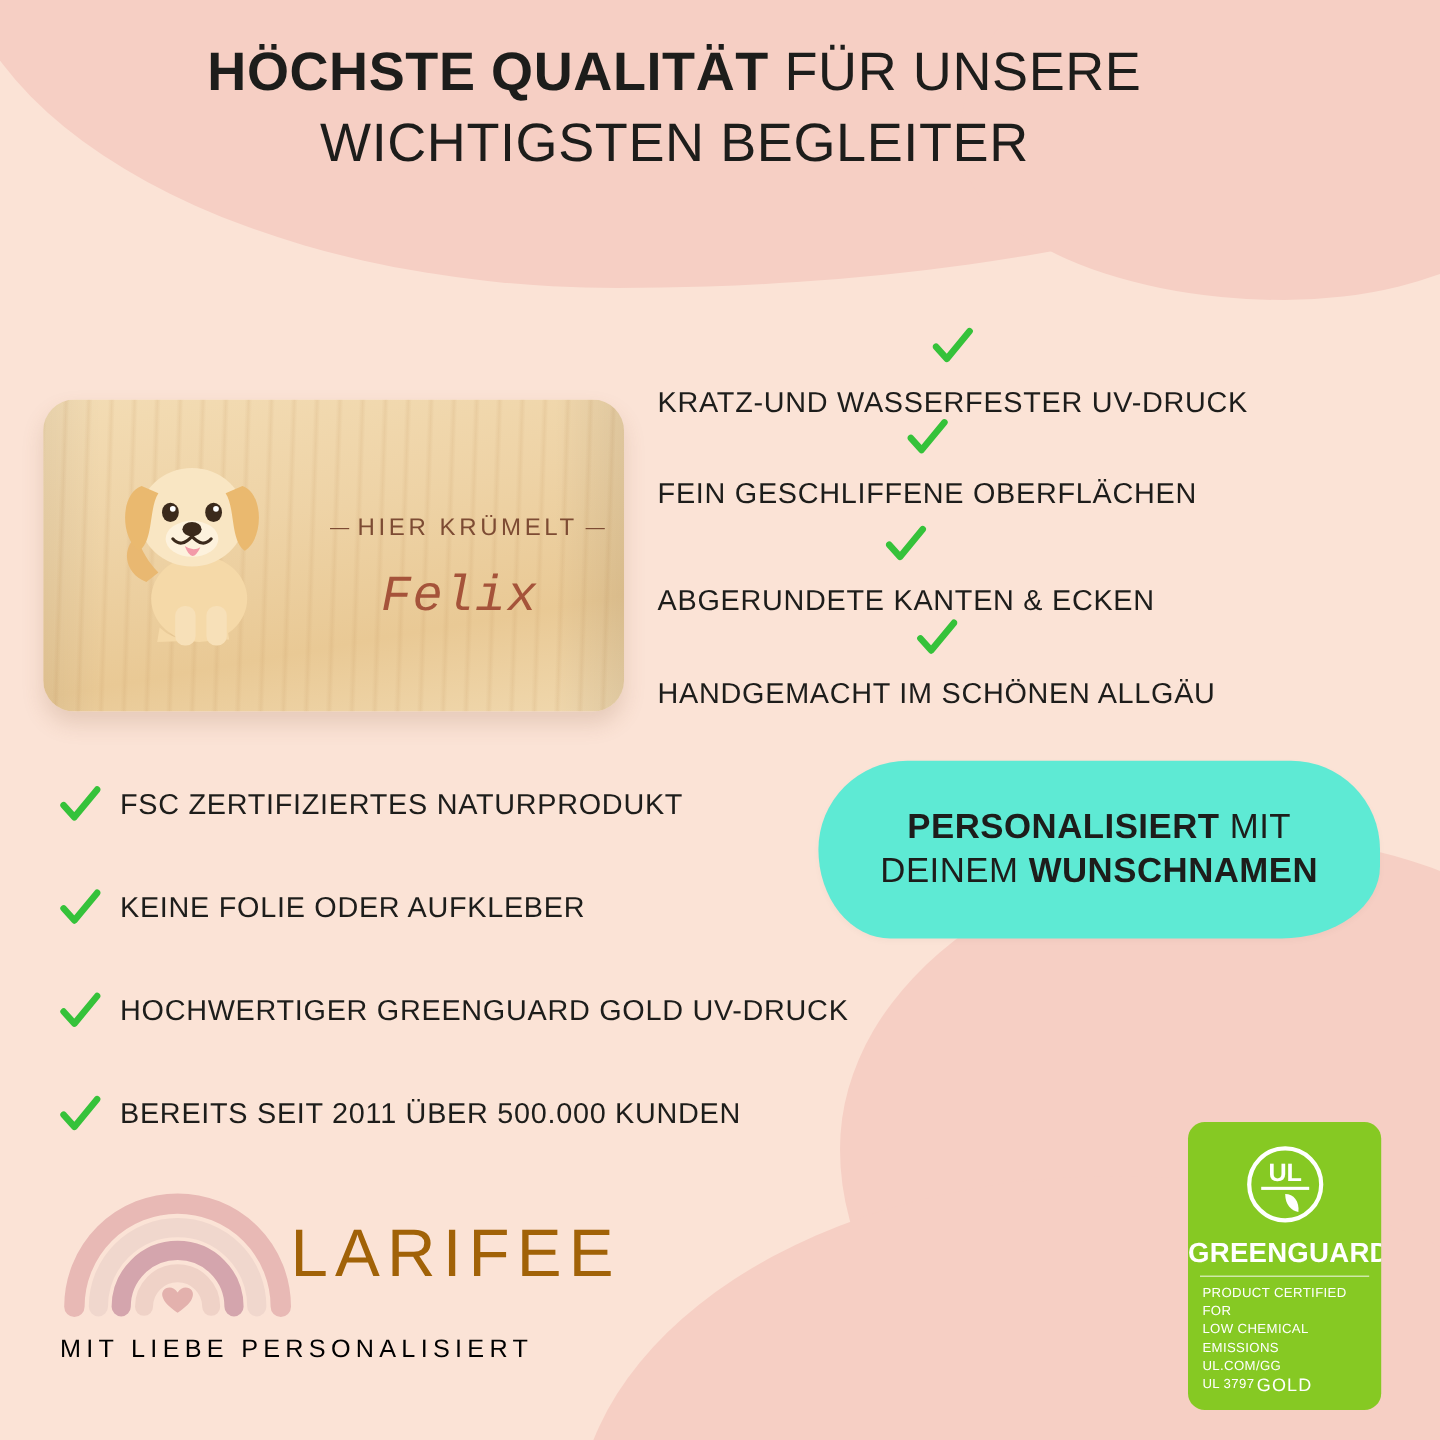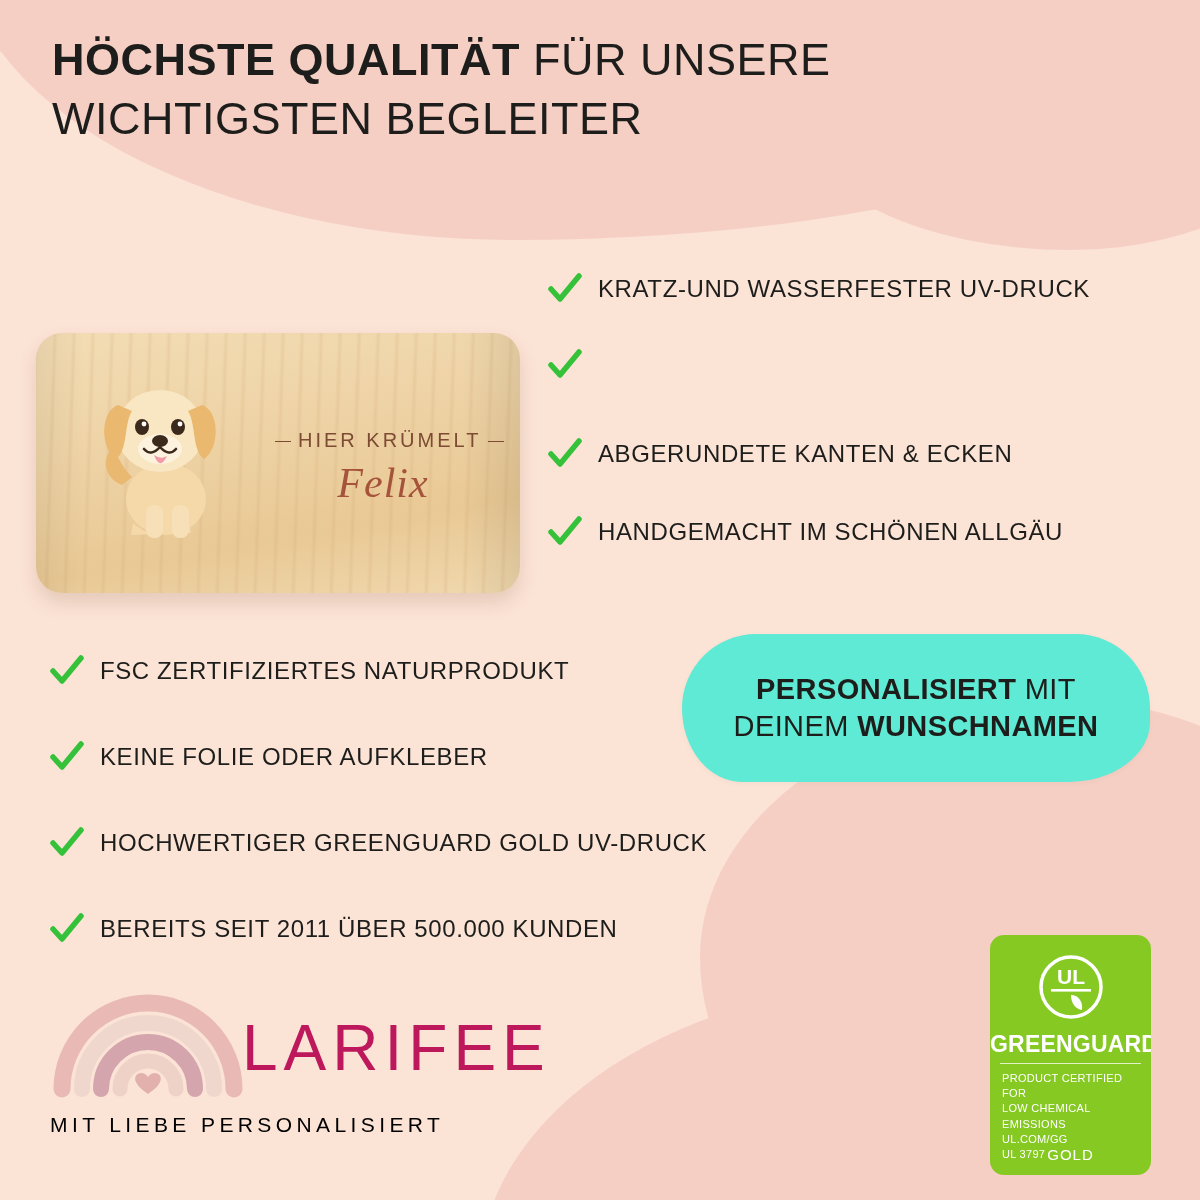--- a/index.html
+++ b/index.html
@@ -64,20 +64,21 @@
     position: absolute;
     left: 52px;
     top: 30px;
     width: 1020px;
     font-size: 45px;
     line-height: 1.32;
     letter-spacing: 0.5px;
     color: #1d1d1b;
     font-weight: 400;
     text-transform: uppercase;
+    text-align: center;
   }
   .headline b {
     font-weight: 700;
   }
 
   
   .board-wrap {
     position: absolute;
     left: 36px;
     top: 333px;
@@ -121,22 +122,22 @@
   .board-text .line1::after {
     content: "";
     display: inline-block;
     width: 16px;
     height: 1px;
     background: #7d4b33;
     vertical-align: middle;
     margin: 0 7px;
   }
   .board-text .line2 {
-    margin-top: 7px;
-    font-family: Liberation Serif, serif;
+    margin-top: 21px;
+    font-family: Liberation Mono, monospace;
     font-style: italic;
     font-size: 42px;
     color: #a5533a;
     letter-spacing: 1px;
   }
 
   
   .dog {
     position: absolute;
     left: 52px;
@@ -160,21 +161,21 @@
   }
   .check svg { display: block; }
   .check-label {
     font-size: 24px;
     letter-spacing: 0.6px;
     color: #1d1d1b;
     text-transform: uppercase;
     white-space: nowrap;
   }
 
-  .list-right { left: 548px; }
+  .list-right { left: 548px; flex-direction: column; }
   .list-left  { left: 50px; }
 
   
   .bubble {
     position: absolute;
     left: 682px;
     top: 634px;
     width: 468px;
     height: 148px;
     background: #5eead4;
@@ -199,23 +200,23 @@
     position: absolute;
     left: 44px;
     top: 985px;
     width: 460px;
     height: 175px;
   }
   .logo-word {
     position: absolute;
     left: 198px;
     top: 26px;
-    font-size: 64px;
+    font-size: 56px;
     letter-spacing: 6px;
-    color: #be185d;
+    color: #a16207;
     text-transform: uppercase;
     font-weight: 400;
   }
   .logo-sub {
     position: absolute;
     left: 6px;
     top: 128px;
     font-size: 21px;
     letter-spacing: 4.4px;
     color: #000000;
@@ -337,20 +338,21 @@
     </span>
     <span class="check-label">KRATZ-UND WASSERFESTER UV-DRUCK</span>
   </div>
 
   <div class="check-item list-right" style="top:348px">
     <span class="check">
       <svg width="34" height="34" viewBox="0 0 34 34">
           <path d="M3 17 L12 27 L31 4" stroke="#35c23a" stroke-width="5.5" fill="none" stroke-linecap="round" stroke-linejoin="round"></path>
         </svg>
     </span>
+    <span class="check-label">FEIN GESCHLIFFENE OBERFLÄCHEN</span>
   </div>
 
   <div class="check-item list-right" style="top:437px">
     <span class="check">
       <svg width="34" height="34" viewBox="0 0 34 34">
           <path d="M3 17 L12 27 L31 4" stroke="#35c23a" stroke-width="5.5" fill="none" stroke-linecap="round" stroke-linejoin="round"></path>
         </svg>
     </span>
     <span class="check-label">ABGERUNDETE KANTEN &amp; ECKEN</span>
   </div>

